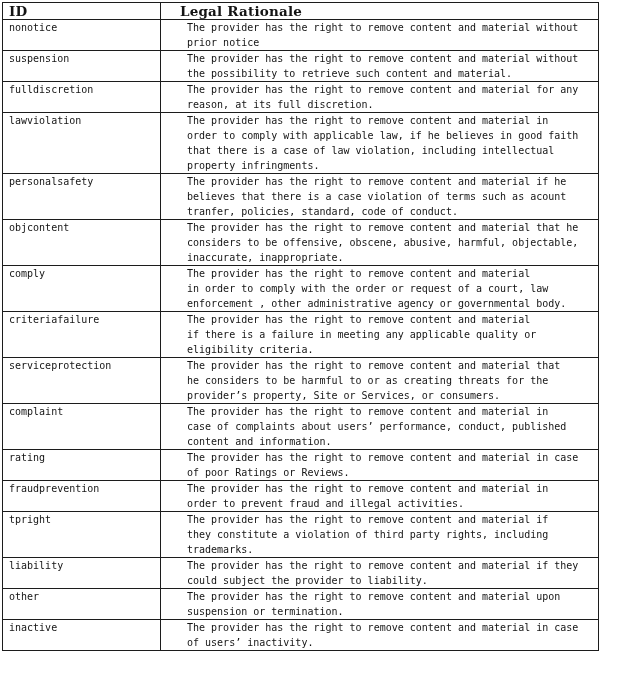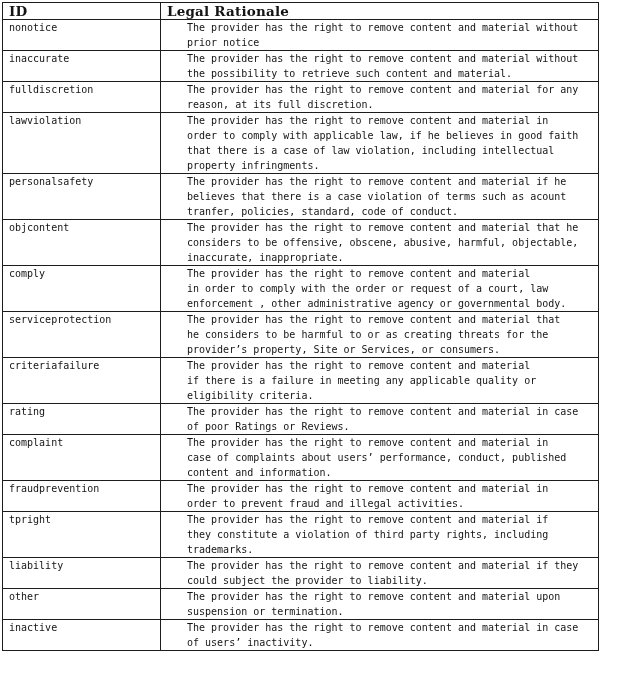--- a/index.html
+++ b/index.html
@@ -30,21 +30,21 @@
   }
   th {
     font-family: "DejaVu Serif", serif;
     font-weight: bold;
     font-size: 13.5px;
     line-height: 16px;
     padding: 0 0 0 6px;
     letter-spacing: 0.2px;
   }
   th.col-rationale {
-    padding-left: 6px;
+    padding-left: 19px;
   }
   col.col-id {
     width: 158px;
   }
   td {
     font-size: 10px;
     line-height: 15px;
     padding: 0;
   }
   td.cell-id {
@@ -72,21 +72,21 @@
       </tr>
     </thead>
     <tbody id="table-body">
   <tr>
     <td class="cell-id">nonotice</td>
     <td class="cell-text">The provider has the right to remove content and material without
 prior notice</td>
   </tr>
 
   <tr>
-    <td class="cell-id">inaccurate</td>
+    <td class="cell-id">suspension</td>
     <td class="cell-text">The provider has the right to remove content and material without
 the possibility to retrieve such content and material.</td>
   </tr>
 
   <tr>
     <td class="cell-id">fulldiscretion</td>
     <td class="cell-text">The provider has the right to remove content and material for any
 reason, at its full discretion.</td>
   </tr>
 
@@ -113,44 +113,44 @@
   </tr>
 
   <tr>
     <td class="cell-id">comply</td>
     <td class="cell-text">The provider has the right to remove content and material
 in order to comply with the order or request of a court, law
 enforcement , other administrative agency or governmental body.</td>
   </tr>
 
   <tr>
+    <td class="cell-id">criteriafailure</td>
+    <td class="cell-text">The provider has the right to remove content and material
+if there is a failure in meeting any applicable quality or
+eligibility criteria.</td>
+  </tr>
+
+  <tr>
     <td class="cell-id">serviceprotection</td>
     <td class="cell-text">The provider has the right to remove content and material that
 he considers to be harmful to or as creating threats for the
 provider’s property, Site or Services, or consumers.</td>
   </tr>
 
   <tr>
-    <td class="cell-id">criteriafailure</td>
-    <td class="cell-text">The provider has the right to remove content and material
-if there is a failure in meeting any applicable quality or
-eligibility criteria.</td>
+    <td class="cell-id">complaint</td>
+    <td class="cell-text">The provider has the right to remove content and material in
+case of complaints about users’ performance, conduct, published
+content and information.</td>
   </tr>
 
   <tr>
     <td class="cell-id">rating</td>
     <td class="cell-text">The provider has the right to remove content and material in case
 of poor Ratings or Reviews.</td>
-  </tr>
-
-  <tr>
-    <td class="cell-id">complaint</td>
-    <td class="cell-text">The provider has the right to remove content and material in
-case of complaints about users’ performance, conduct, published
-content and information.</td>
   </tr>
 
   <tr>
     <td class="cell-id">fraudprevention</td>
     <td class="cell-text">The provider has the right to remove content and material in
 order to prevent fraud and illegal activities.</td>
   </tr>
 
 
   <tr>

